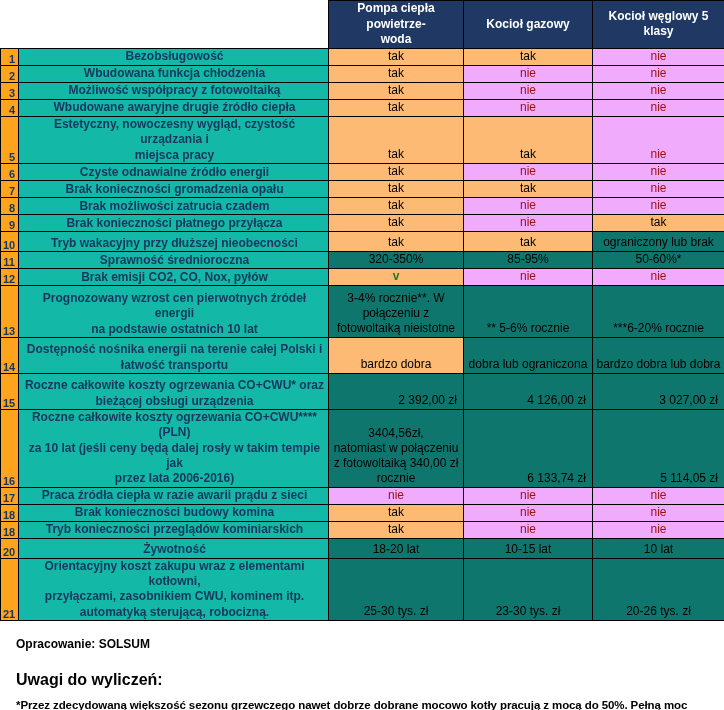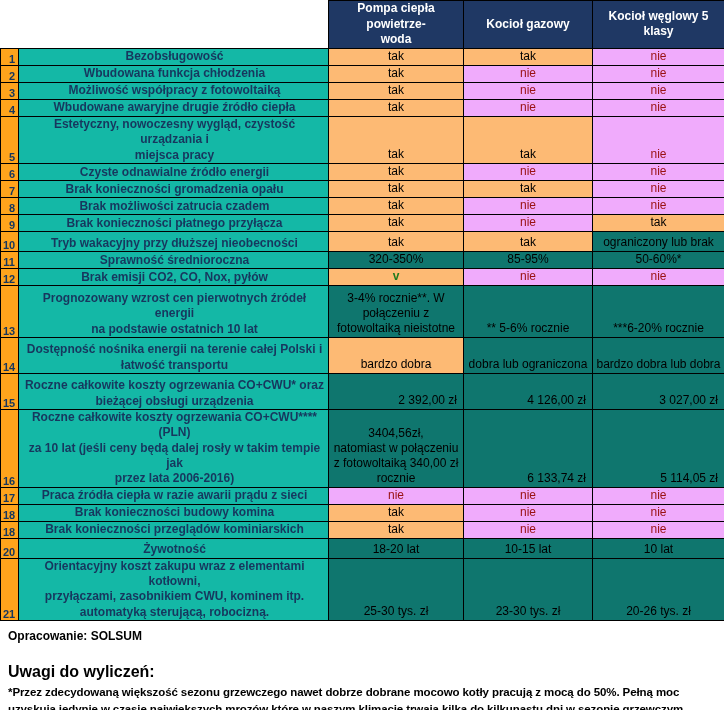--- a/index.html
+++ b/index.html
@@ -40,21 +40,21 @@
     font-size: 12px; color: #000000; text-align: center; vertical-align: bottom;
     line-height: 1.25; white-space: pre-line; padding-bottom: 1px;
   }
   td.bg-green { background: #fdba74; }
   td.bg-red   { background: #f0abfc; color: #991111; }
   td.bg-white { background: #0f766e; }
   td.fg-dgreen { color: #1F7A1F; font-weight: bold; }
   td.al-right { text-align: right; padding-right: 6px; }
 
   .footer { padding: 8px 4px 0 8px; color: #000000; }
-  .footer p { margin: 0; }
+  .footer p { margin: 8px; }
   .credit { font-size: 12px; font-weight: bold; margin-bottom: 20px !important; }
   .notes-title { font-size: 16px; font-weight: bold; margin-bottom: 3px !important; }
   .note { font-size: 11.5px; font-weight: bold; line-height: 1.5; letter-spacing: -0.1px; }
 </style>
 </head>
 <body>
 
 <div class="page">
   <table class="cmp">
     <colgroup>
@@ -207,21 +207,21 @@
         </tr>
         <tr style="height: 16px;">
           <td class="num">18</td>
           <td class="label">Brak konieczności budowy komina</td>
           <td class="val bg-green">tak</td>
           <td class="val bg-red">nie</td>
           <td class="val bg-red">nie</td>
         </tr>
         <tr style="height: 16px;">
           <td class="num">18</td>
-          <td class="label">Brak konieczności przeglądów kominiarskich</td>
+          <td class="label">Tryb konieczności przeglądów kominiarskich</td>
           <td class="val bg-green">tak</td>
           <td class="val bg-red">nie</td>
           <td class="val bg-red">nie</td>
         </tr>
         <tr style="height: 20px;">
           <td class="num">20</td>
           <td class="label">Żywotność</td>
           <td class="val bg-white">18-20 lat</td>
           <td class="val bg-white">10-15 lat</td>
           <td class="val bg-white">10 lat</td>

